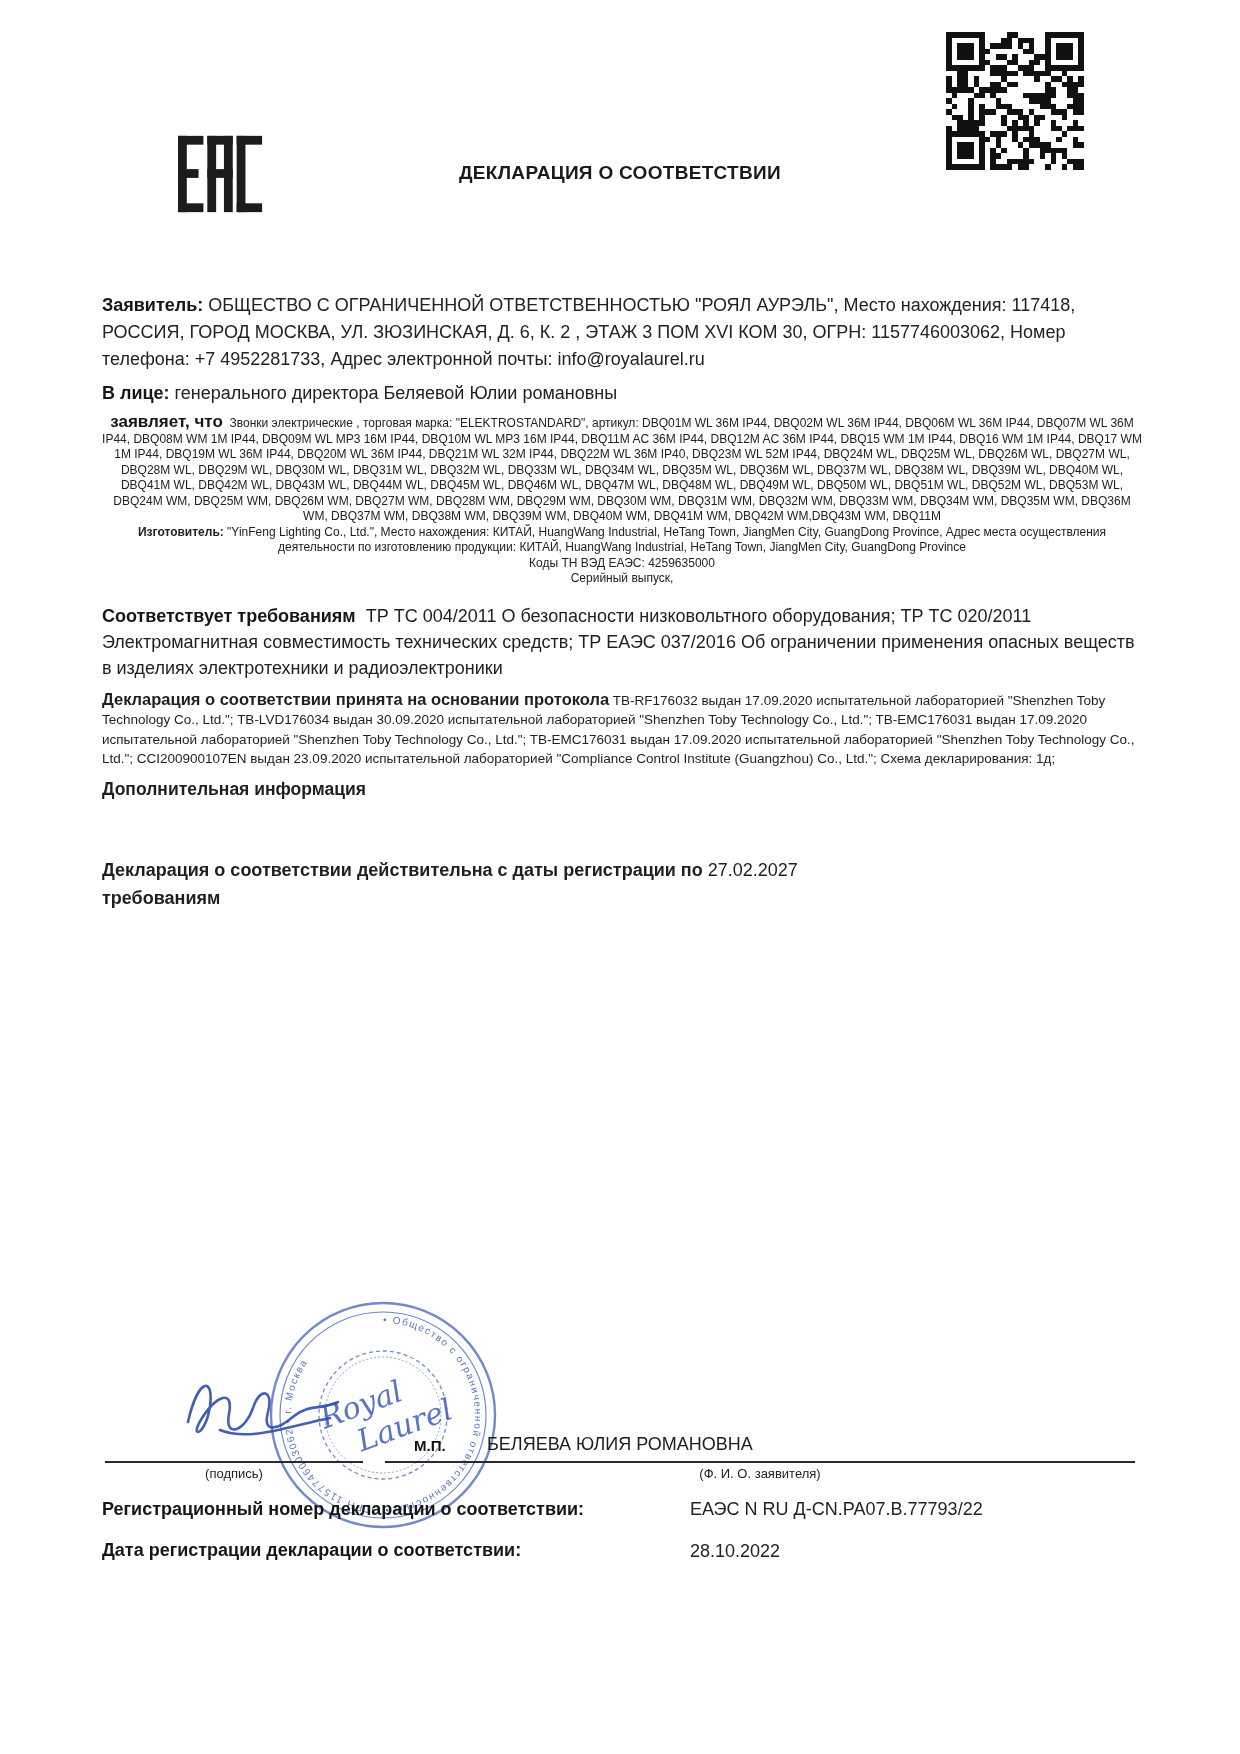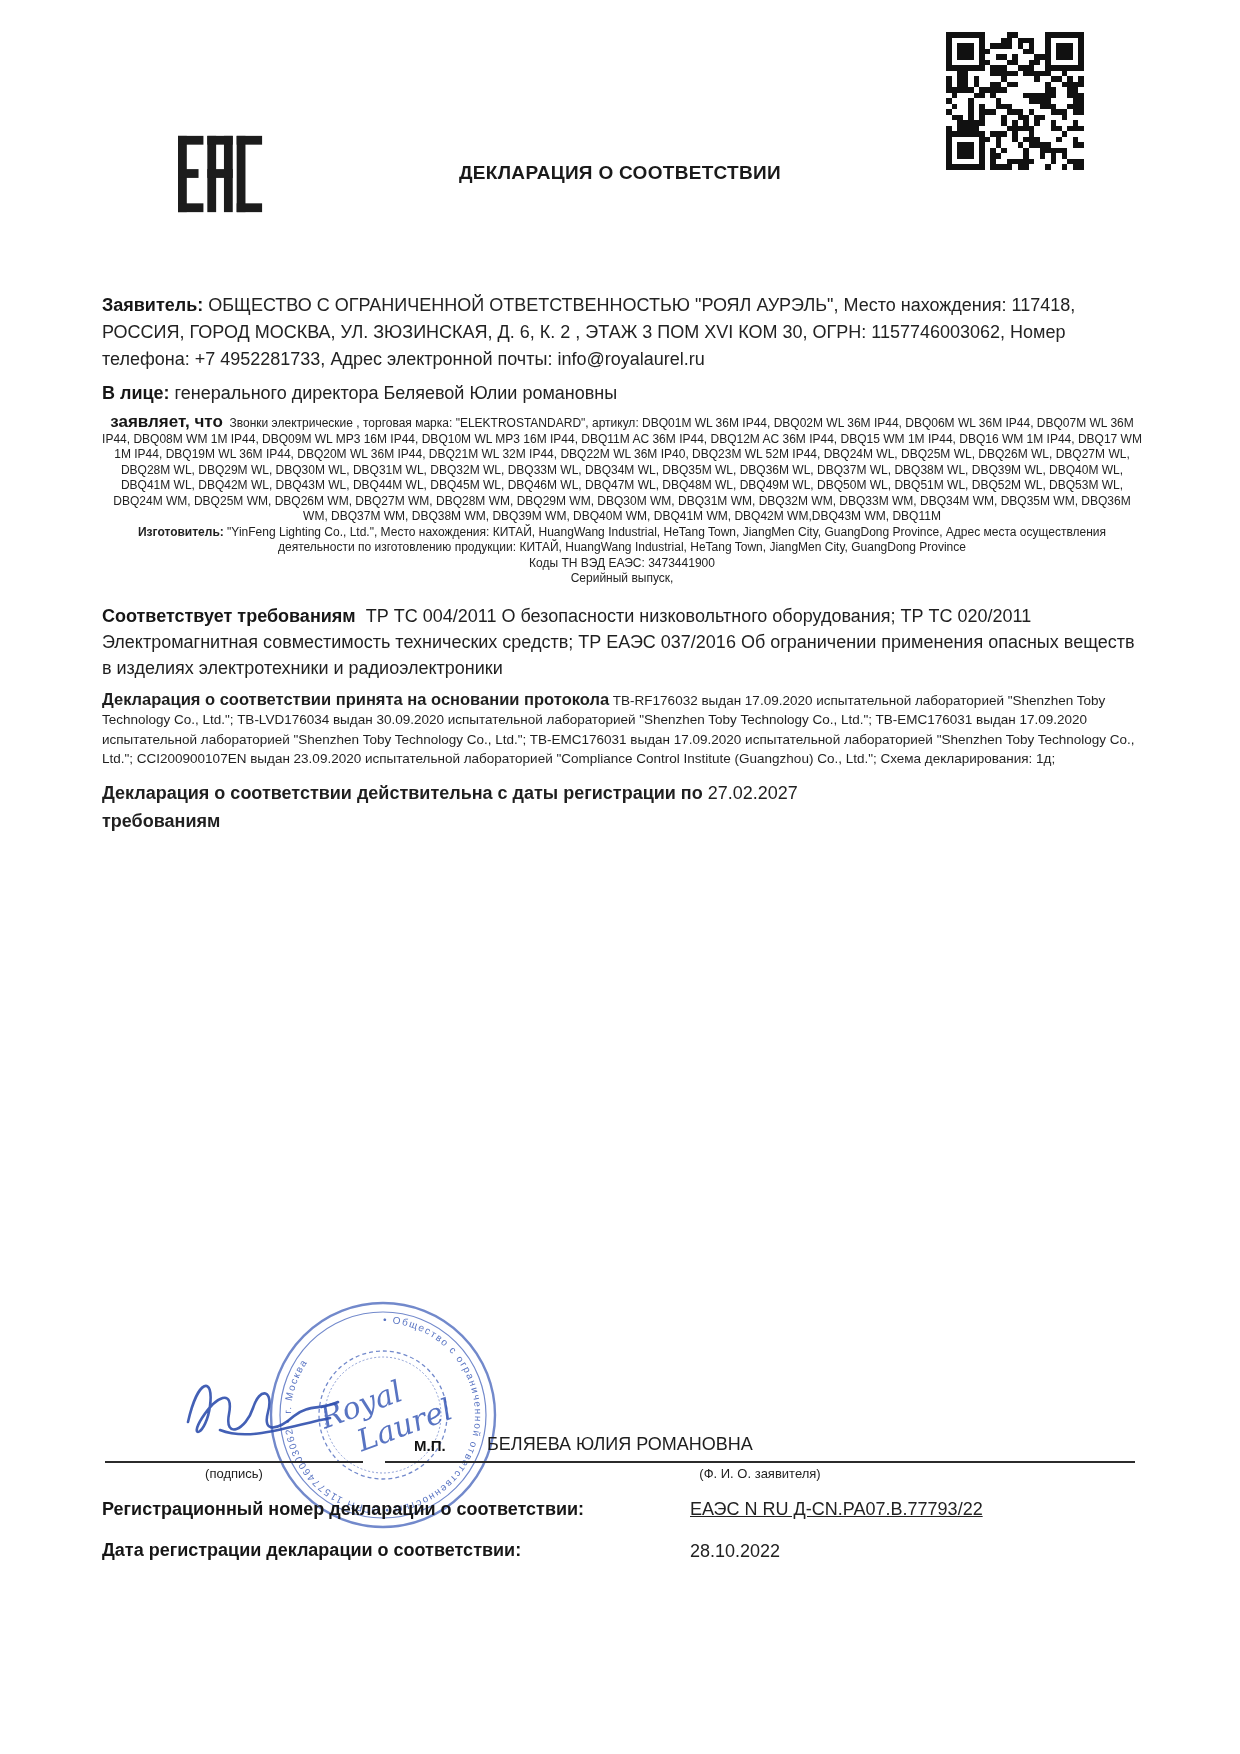--- a/index.html
+++ b/index.html
@@ -40,21 +40,21 @@
   .stamp { position:absolute; left:266px; top:1296px; }
   .signature-svg { position:absolute; left:180px; top:1360px; }
   .mp { position:absolute; left:414px; top:1437px; font-size:15px; font-weight:bold; color:#111; z-index:4; }
   .applicant-name { position:absolute; left:487px; top:1434px; font-size:18px; color:#1d1d1d; z-index:4; }
   .line-left { position:absolute; left:105px; top:1461px; width:258px; border-top:2px solid #2b2b2b; }
   .line-right { position:absolute; left:385px; top:1461px; width:750px; border-top:2px solid #2b2b2b; }
   .cap-sign { position:absolute; left:105px; top:1466px; width:258px; text-align:center; font-size:13px; color:#222; }
   .cap-name { position:absolute; left:385px; top:1466px; width:750px; text-align:center; font-size:13px; color:#222; }
 
   .reg-row1-label { position:absolute; left:102px; top:1499px; font-size:18px; font-weight:bold; color:#161616; }
-  .reg-row1-value { position:absolute; left:690px; top:1499px; font-size:18px; color:#222;text-decoration:underline; }
+  .reg-row1-value { position:absolute; left:690px; top:1499px; font-size:18px; color:#222; }
   .reg-row2-label { position:absolute; left:102px; top:1540px; font-size:18px; font-weight:bold; color:#161616; }
   .reg-row2-value { position:absolute; left:690px; top:1541px; font-size:18px; color:#222; }
 </style>
 </head>
 <body>
 
 <div class="page">
 
   <div class="eac-logo">
     <span class="sr-only">ЕАС</span>
@@ -408,28 +408,29 @@
 
   <div class="doc-body">
 
     <p class="par"><b class="lbl">Заявитель:</b> <span>ОБЩЕСТВО С ОГРАНИЧЕННОЙ ОТВЕТСТВЕННОСТЬЮ "РОЯЛ АУРЭЛЬ", Место нахождения: 117418, РОССИЯ, ГОРОД МОСКВА, УЛ. ЗЮЗИНСКАЯ, Д. 6, К. 2 , ЭТАЖ 3 ПОМ XVI КОМ 30, ОГРН: 1157746003062, Номер телефона: +7 4952281733, Адрес электронной почты: info@royalaurel.ru</span></p>
 
     <p class="par"><b class="lbl">В лице:</b> <span>генерального директора Беляевой Юлии романовны</span></p>
 
     <div class="small-block">
       <div><span class="lead-bold">заявляет, что</span>&nbsp;&nbsp;<span>Звонки электрические , торговая марка: "ELEKTROSTANDARD", артикул: DBQ01M WL 36M IP44, DBQ02M WL 36M IP44, DBQ06M WL 36M IP44, DBQ07M WL 36M IP44, DBQ08M WM 1M IP44, DBQ09M WL MP3 16M IP44, DBQ10M WL MP3 16M IP44, DBQ11M AC 36M IP44, DBQ12M AC 36M IP44, DBQ15 WM 1M IP44, DBQ16 WM 1M IP44, DBQ17 WM 1M IP44, DBQ19M WL 36M IP44, DBQ20M WL 36M IP44, DBQ21M WL 32M IP44, DBQ22M WL 36M IP40, DBQ23M WL 52M IP44, DBQ24M WL, DBQ25M WL, DBQ26M WL, DBQ27M WL, DBQ28M WL, DBQ29M WL, DBQ30M WL, DBQ31M WL, DBQ32M WL, DBQ33M WL, DBQ34M WL, DBQ35M WL, DBQ36M WL, DBQ37M WL, DBQ38M WL, DBQ39M WL, DBQ40M WL, DBQ41M WL, DBQ42M WL, DBQ43M WL, DBQ44M WL, DBQ45M WL, DBQ46M WL, DBQ47M WL, DBQ48M WL, DBQ49M WL, DBQ50M WL, DBQ51M WL, DBQ52M WL, DBQ53M WL, DBQ24M WM, DBQ25M WM, DBQ26M WM, DBQ27M WM, DBQ28M WM, DBQ29M WM, DBQ30M WM, DBQ31M WM, DBQ32M WM, DBQ33M WM, DBQ34M WM, DBQ35M WM, DBQ36M WM, DBQ37M WM, DBQ38M WM, DBQ39M WM, DBQ40M WM, DBQ41M WM, DBQ42M WM,DBQ43M WM, DBQ11M</span></div>
       <div><span class="small-lbl">Изготовитель:</span> <span>"YinFeng Lighting Co., Ltd.", Место нахождения: КИТАЙ, HuangWang Industrial, HeTang Town, JiangMen City, GuangDong Province, Адрес места осуществления деятельности по изготовлению продукции: КИТАЙ, HuangWang Industrial, HeTang Town, JiangMen City, GuangDong Province</span></div>
-      <div>Коды ТН ВЭД ЕАЭС: 3473441900</div>
+      <div>Коды ТН ВЭД ЕАЭС: 4259635000</div>
       <div>Серийный выпуск,</div>
     </div>
 
     <p class="compliance"><b class="lbl">Соответствует требованиям</b>&nbsp;&nbsp;<span>ТР ТС 004/2011 О безопасности низковольтного оборудования; ТР ТС 020/2011 Электромагнитная совместимость технических средств; ТР ЕАЭС 037/2016 Об ограничении применения опасных веществ в изделиях электротехники и радиоэлектроники</span></p>
 
     <p class="basis"><span class="lead">Декларация о соответствии принята на основании протокола</span> <span>ТВ-RF176032 выдан 17.09.2020  испытательной лабораторией "Shenzhen Toby Technology Co., Ltd."; TB-LVD176034 выдан 30.09.2020  испытательной лабораторией "Shenzhen Toby Technology Co., Ltd."; TB-EMC176031 выдан 17.09.2020  испытательной лабораторией "Shenzhen Toby Technology Co., Ltd."; TB-EMC176031 выдан 17.09.2020  испытательной лабораторией "Shenzhen Toby Technology Co., Ltd."; CCI200900107EN выдан 23.09.2020  испытательной лабораторией "Compliance Control Institute (Guangzhou) Co., Ltd."; Схема декларирования: 1д;</span></p>
 
+    <p class="addinfo">Дополнительная информация</p>
 
     <p class="validity"><span>Декларация о соответствии действительна с даты регистрации по</span> <span class="normal">27.02.2027</span><br><span>требованиям</span></p>
 
   </div>
 
   <div class="stamp">
     <svg width="234" height="238" viewBox="0 0 234 238" aria-hidden="true">
       <g fill="none" stroke="#3c5cb8" opacity="0.72">
         <circle cx="117" cy="119" r="112" stroke-width="2.4"></circle>
         <circle cx="117" cy="119" r="103" stroke-width="1.2"></circle>

